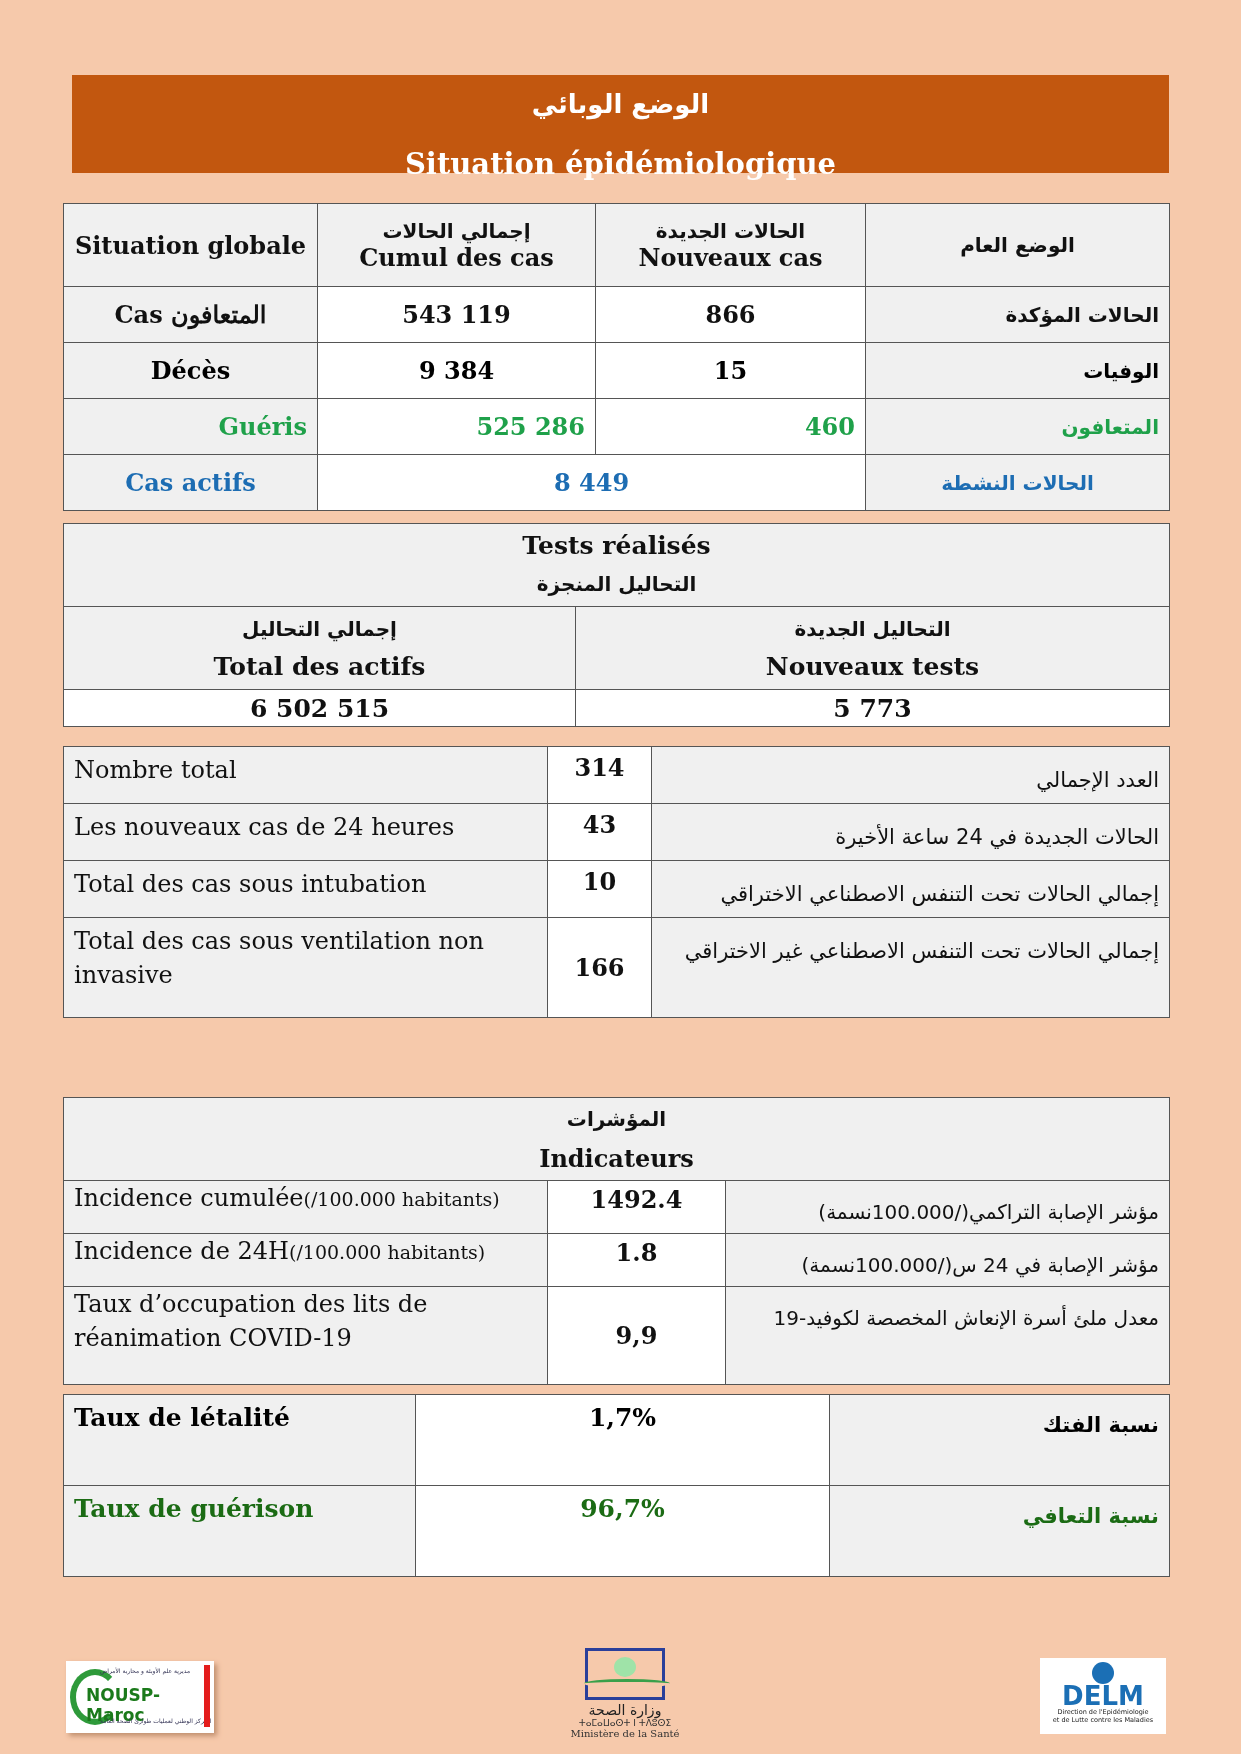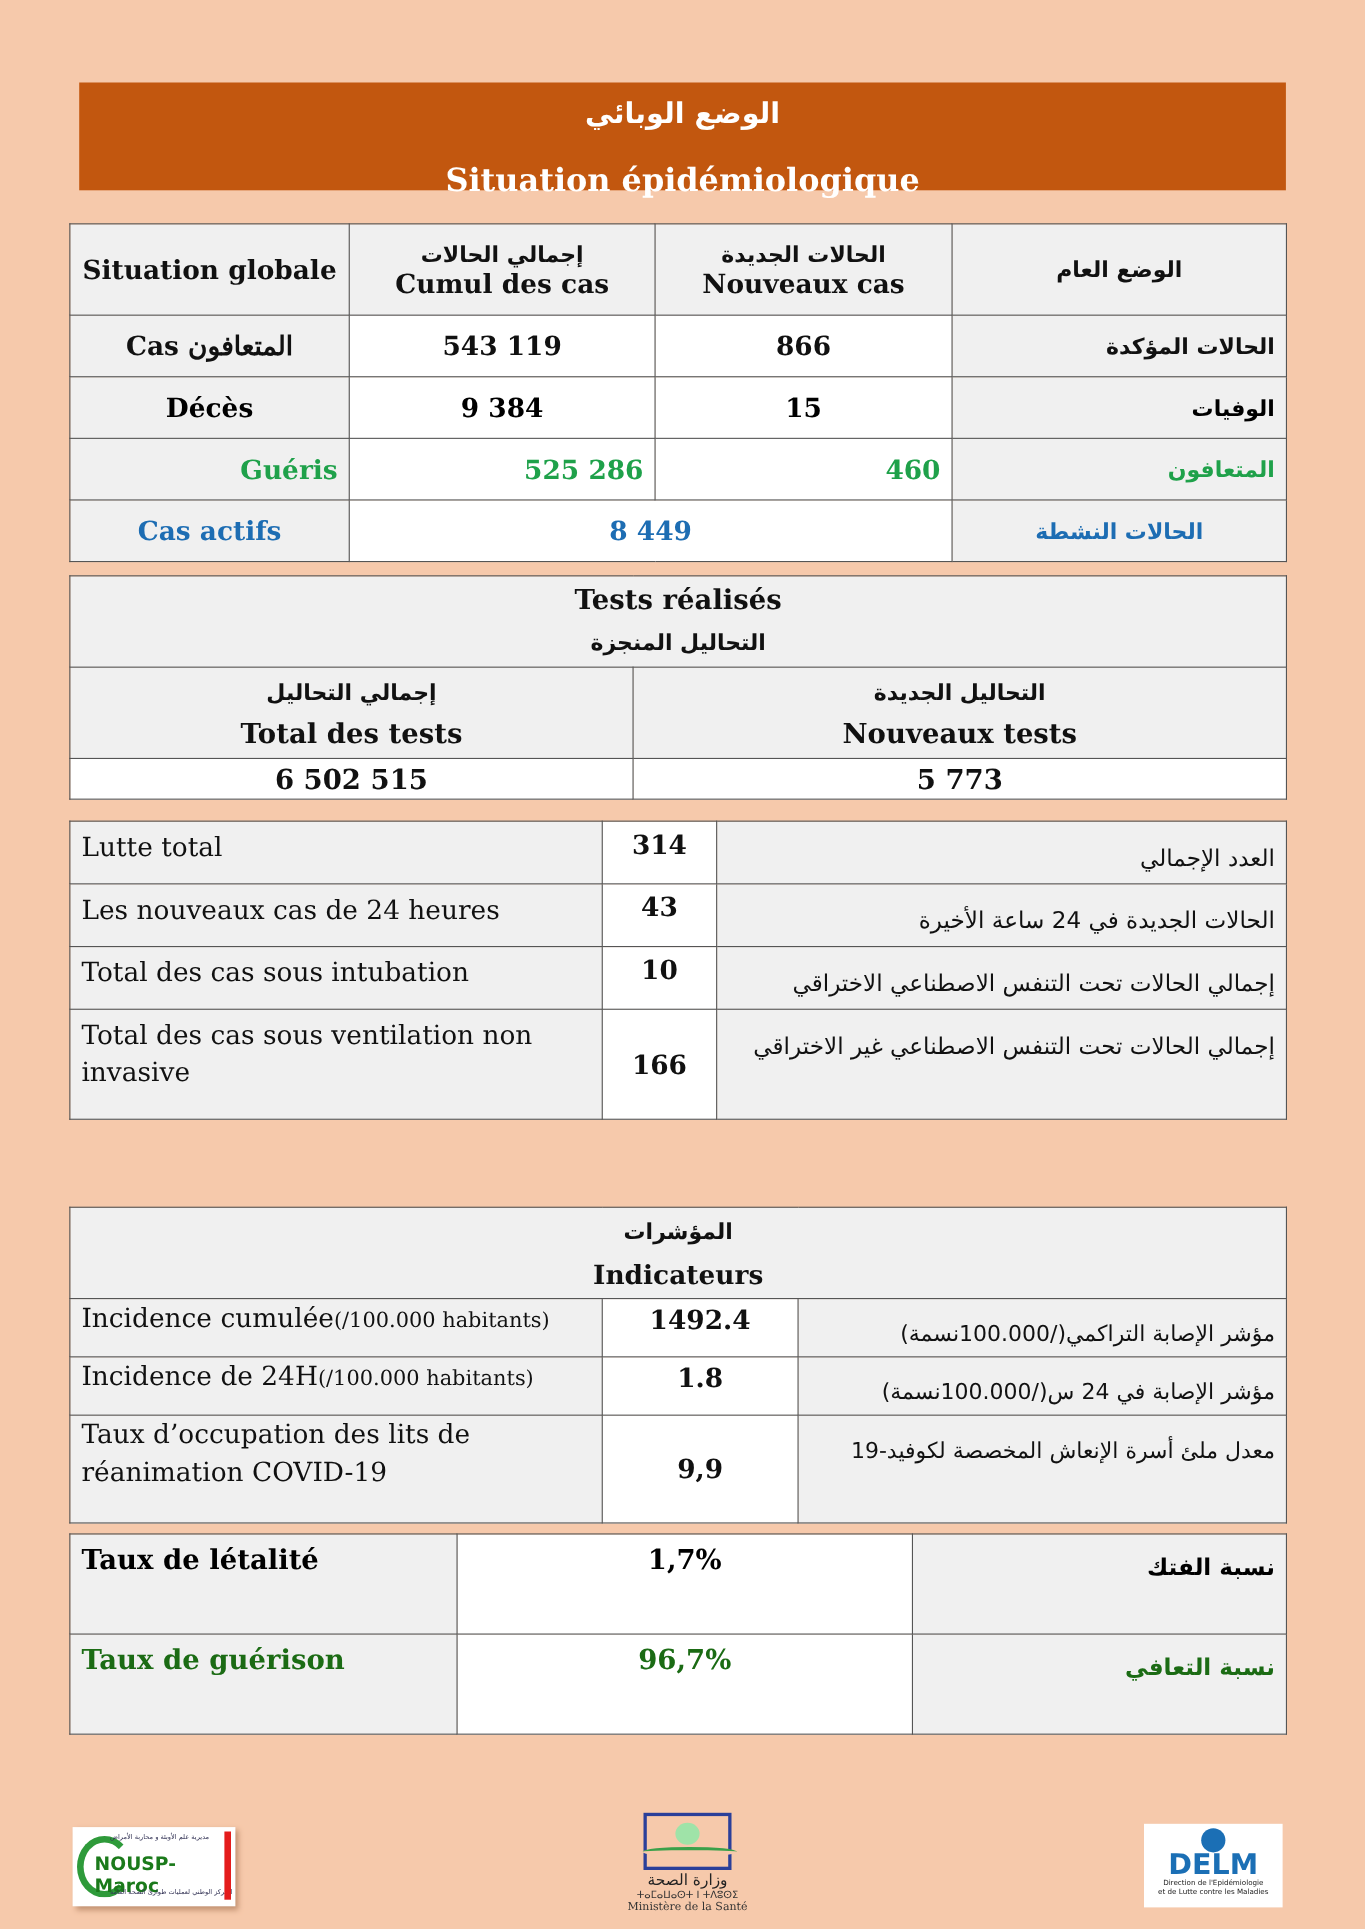--- a/index.html
+++ b/index.html
@@ -125,21 +125,21 @@
   <tbody>
       <tr>
     <td colspan="2" class="b" style="height:82px; line-height:38px">
       <div>Tests réalisés</div>
       <div class="ar" style="font-size:20px">التحاليل المنجزة</div>
     </td>
   </tr>
   <tr>
     <td class="b" style="height:82px; line-height:38px">
       <div class="ar" style="font-size:20px">إجمالي التحاليل</div>
-      <div>Total des tests</div>
+      <div>Total des actifs</div>
     </td>
     <td class="b" style="line-height:38px">
       <div class="ar" style="font-size:20px">التحاليل الجديدة</div>
       <div>Nouveaux tests</div>
     </td>
   </tr>
   <tr>
     <td class="b w" style="height:36px">6 502 515</td>
     <td class="b w">5 773</td>
   </tr>
@@ -147,21 +147,21 @@
   </table>
 
 <table id="t3">
   <colgroup>
       <col style="width:484px">
       <col style="width:104px">
       <col style="width:518px">
     </colgroup>
   <tbody>
   <tr style="height:49px">
-    <td class="l">Lutte total</td>
+    <td class="l">Nombre total</td>
     <td class="n w">314</td>
     <td class="r ar">العدد الإجمالي</td>
   </tr>
   <tr style="height:49px">
     <td class="l">Les nouveaux cas de 24 heures</td>
     <td class="n w">43</td>
     <td class="r ar">الحالات الجديدة في 24 ساعة الأخيرة</td>
   </tr>
   <tr style="height:49px">
     <td class="l">Total des cas sous intubation</td>

